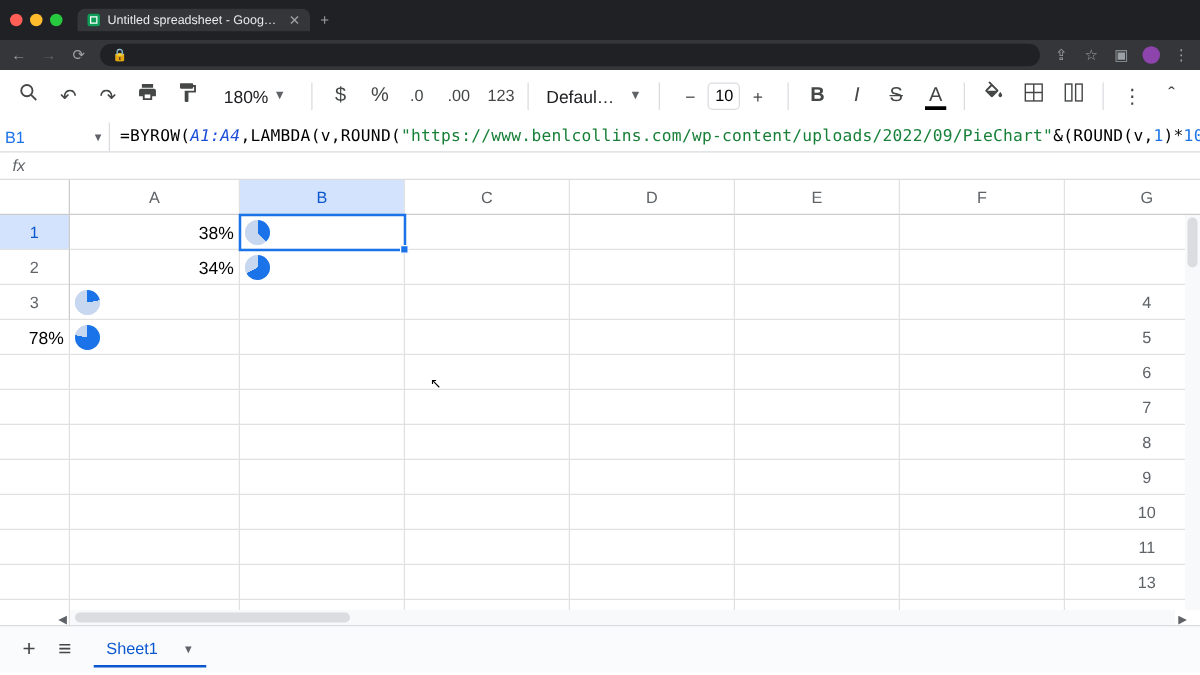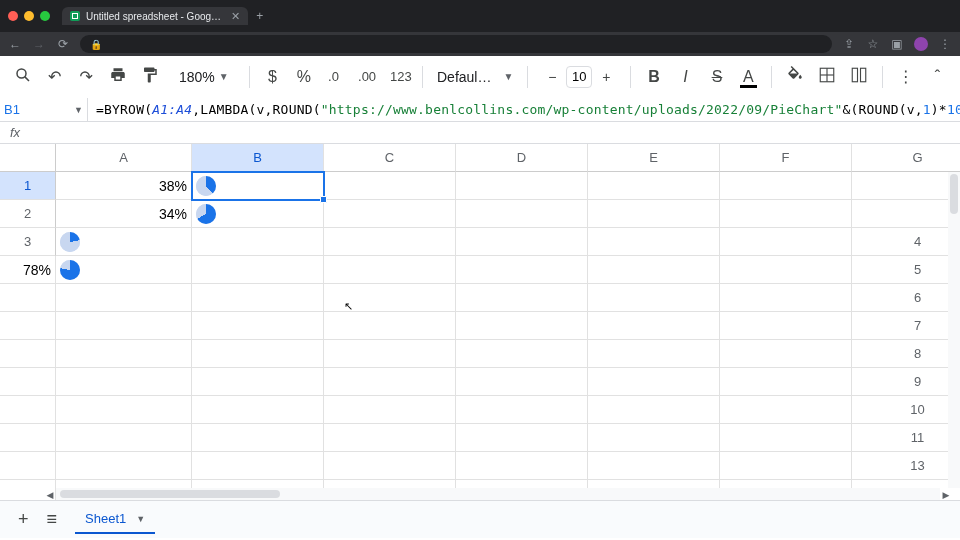--- a/index.html
+++ b/index.html
@@ -69,21 +69,21 @@
   .h-scroll { position:absolute; bottom:0; left:56px; right:20px; height:12px; background:#f8f9fa; }
   .h-thumb { position:absolute; left:4px; top:2px; width:220px; height:8px; background:#dadce0; border-radius:4px; }
   .sc-arrow { position:absolute; bottom:0; font-size:9px; color:#5f6368; width:12px; text-align:center; }
   
   .v-scroll { position:absolute; right:0; top:28px; bottom:12px; width:12px; background:#f8f9fa; }
   .v-thumb { position:absolute; top:2px; left:2px; width:8px; height:40px; background:#dadce0; border-radius:4px; }
   
   
   .sheet-bar { height:38px; border-top:1px solid #dadce0; display:flex; align-items:center; padding:0 18px; gap:18px; background:#f9fbfd; }
   .sheet-ico { color:#444746; font-size:18px; cursor:pointer; }
-  .sheet-tab { display:flex; align-items:center; gap:10px; padding:6px 10px; font-size:13px; color:#0b57d0; border-bottom:2px solid #0b57d0; font-weight:500; }
+  .sheet-tab { display:flex; align-items:center; gap:20px; padding:6px 10px; font-size:13px; color:#0b57d0; border-bottom:2px solid #0b57d0; font-weight:500; }
   
   .cursor-ptr { position:absolute; font-size:11px; color:#000; }
 </style>
 </head>
 <body>
 
 <div class="browser-top">
   <div class="traffic-lights">
     <div class="tl red"></div>
     <div class="tl yellow"></div>

